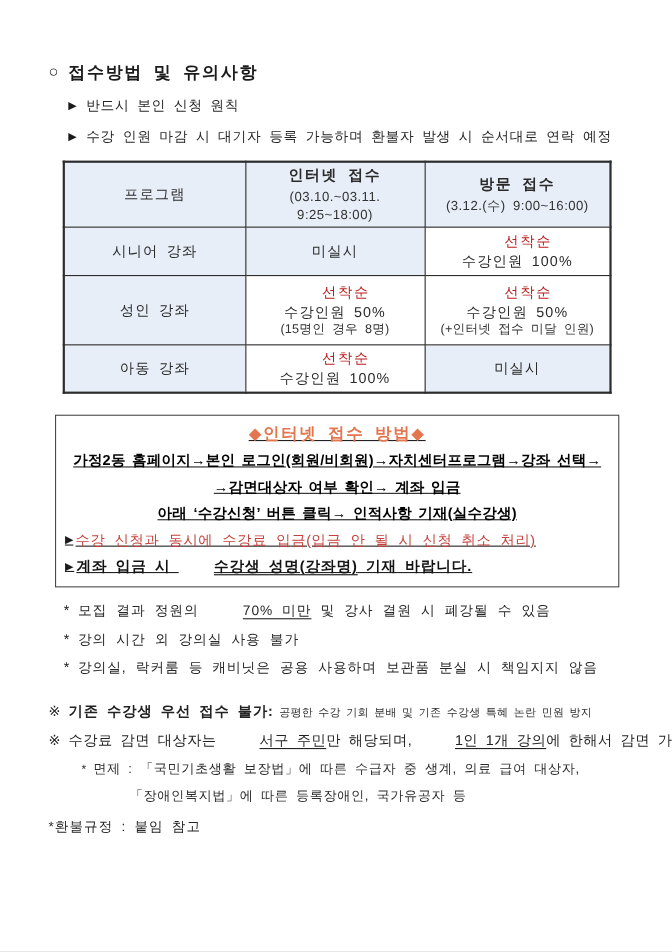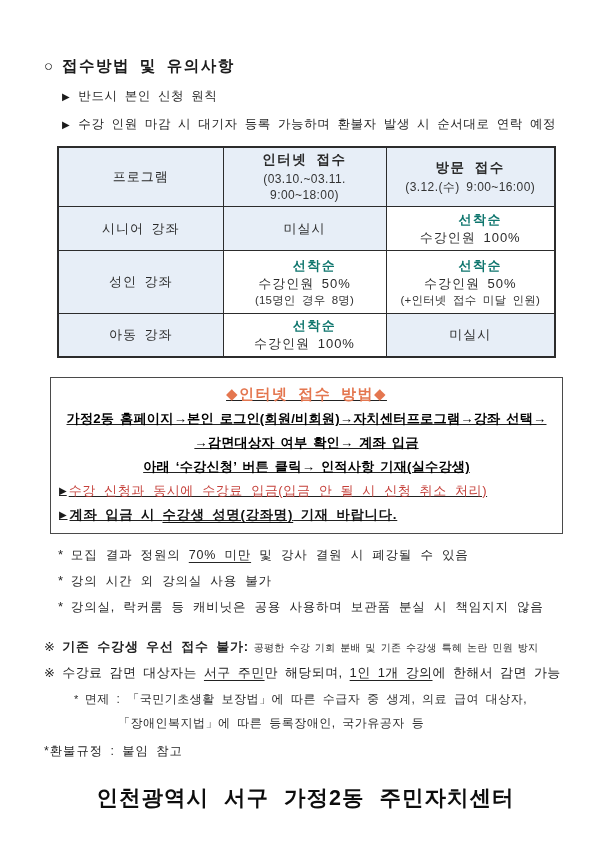--- a/index.html
+++ b/index.html
@@ -18,33 +18,33 @@
   .doc-title { font-size:15.5px; font-weight:bold; letter-spacing:1.5px; word-spacing:4px; color:#1b1b1b; }
   .bullet-line { margin-top:11px; margin-left:18px; font-size:12.5px; letter-spacing:0.6px; word-spacing:3px; color:#262626; display:flex; align-items:center; }
   .tri { font-size:10px; margin-right:8px; color:#1b1b1b; }
 
   
   table.reg { border-collapse: collapse; margin-top:13px; margin-left:13px; width:497px; table-layout:fixed; border:2.4px solid #2c2c2c; }
   table.reg td { border:1.6px solid #2c2c2c; text-align:center; vertical-align:middle; font-size:13px; letter-spacing:1px; word-spacing:3px; color:#2a2a2a; padding:3px 2px; }
   td.blue { background:#e7eef7; }
   .cell-title { font-size:13.5px; font-weight:600; letter-spacing:1.5px; word-spacing:4px; margin-bottom:2px; }
   .cell-sub { font-size:12px; letter-spacing:0.4px; color:#333; line-height:1.35; }
-  .badge { color:#0f766e; font-weight:bold; font-size:13px; letter-spacing:1.5px; line-height:1.35;margin-left:20px; }
+  .badge { color:#b91c1c; font-weight:normal; font-size:13px; letter-spacing:1.5px; line-height:1.35;margin-left:20px; }
   .cell-main { font-size:13px; line-height:1.4; }
   .cell-note { font-size:11.5px; letter-spacing:0.2px; line-height:1.3; color:#333; }
 
   
   .method-box { margin-top:19px; margin-left:6px; width:513px; border:1.7px solid #4a4a4a; padding:7px 8px 9px 8px;text-decoration:underline; }
   .box-title { text-align:center; color:#e4764f; font-weight:bold; font-size:15px; letter-spacing:1.5px; word-spacing:4px; }
   .flow { text-align:center; font-weight:bold; font-size:13.2px; letter-spacing:0.2px; word-spacing:2px; color:#000000; margin-top:6px; white-space:nowrap; }
   .box-note { margin-top:6px; display:flex; align-items:baseline; font-size:13px; }
   .tri-s { font-size:10px; margin-right:2px; color:#1b1b1b; flex:0 0 auto; transform:translateY(-1px); }
   .red-note span.txt { color:#c5403a; letter-spacing:0.6px; word-spacing:4px; }
   .bold-note { font-weight:bold; color:#121212; font-size:13.3px; letter-spacing:0.8px; word-spacing:3px; }
-  .u { text-decoration: underline; text-underline-offset: 3px; }
+  .u { text-decoration: underline; text-underline-offset: 3px; margin-left: 32px; }
 
   
   .notes { margin-top:13px; margin-left:14px; }
   .note-line { font-size:12.5px; color:#262626; letter-spacing:0.8px; word-spacing:4px; margin-top:9px; display:flex; align-items:baseline; }
   .notes .note-line:first-child { margin-top:0; }
   .ast { margin-right:7px; font-size:13px; flex:0 0 auto; }
 
   
   .policy { margin-top:22px; }
   .policy-line { font-size:13px; color:#222; letter-spacing:0.4px; word-spacing:3px; margin-top:8px; white-space:nowrap; display:flex; align-items:baseline; }
@@ -90,21 +90,21 @@
           <col style="width:165px">
           <col style="width:163px">
           <col style="width:169px">
         </colgroup>
       <tbody>
           <tr style="height:58px">
         <td class="blue">프로그램</td>
         <td class="blue">
           <div class="cell-title">인터넷 접수</div>
           <div class="cell-sub">(03.10.~03.11.</div>
-          <div class="cell-sub">9:00~18:00)</div>
+          <div class="cell-sub">9:25~18:00)</div>
         </td>
         <td class="blue">
           <div class="cell-title">방문 접수</div>
           <div class="cell-sub">(3.12.(수) 9:00~16:00)</div>
         </td>
       </tr>
       <tr style="height:44px">
         <td class="blue">시니어 강좌</td>
         <td class="blue">미실시</td>
         <td>
@@ -182,14 +182,13 @@
         </div>
         <div class="ex2">「장애인복지법」에 따른 등록장애인, 국가유공자 등</div>
       </div>
     </div>
 
     <div class="footer-notes">
       <div>*환불규정 : 붙임 참고</div>
     </div>
   </div>
 
-  <div class="footer-title">인천광역시 서구 가정2동 주민자치센터</div>
 </div>
 
 </body></html>

